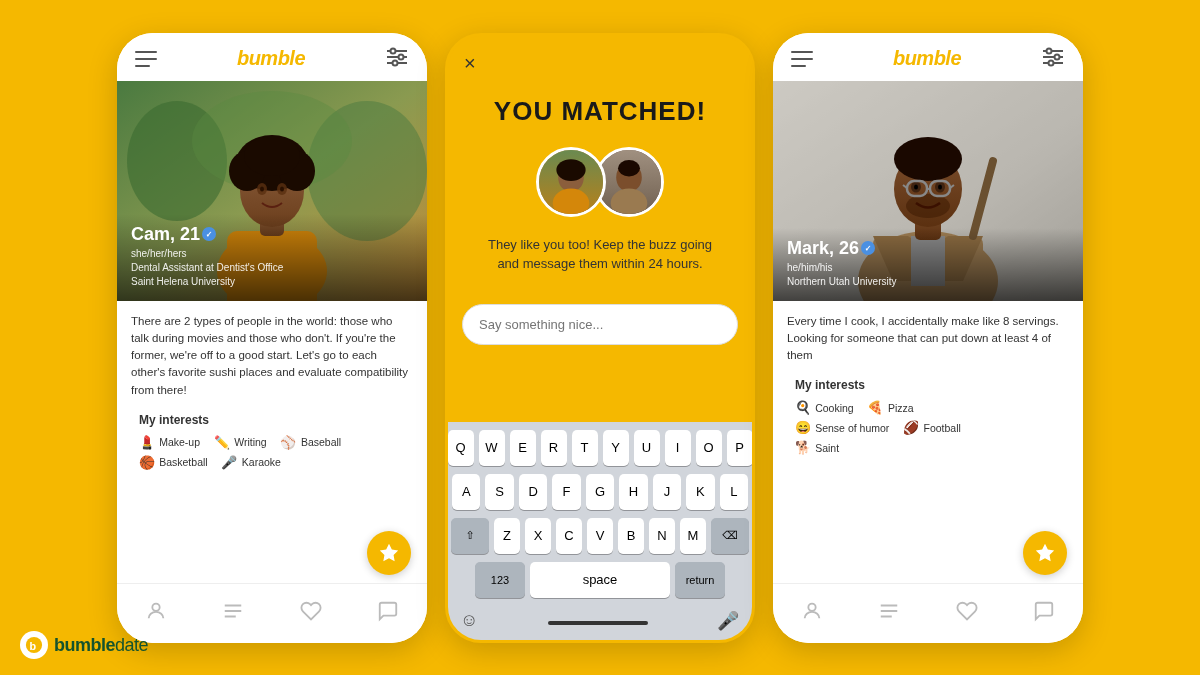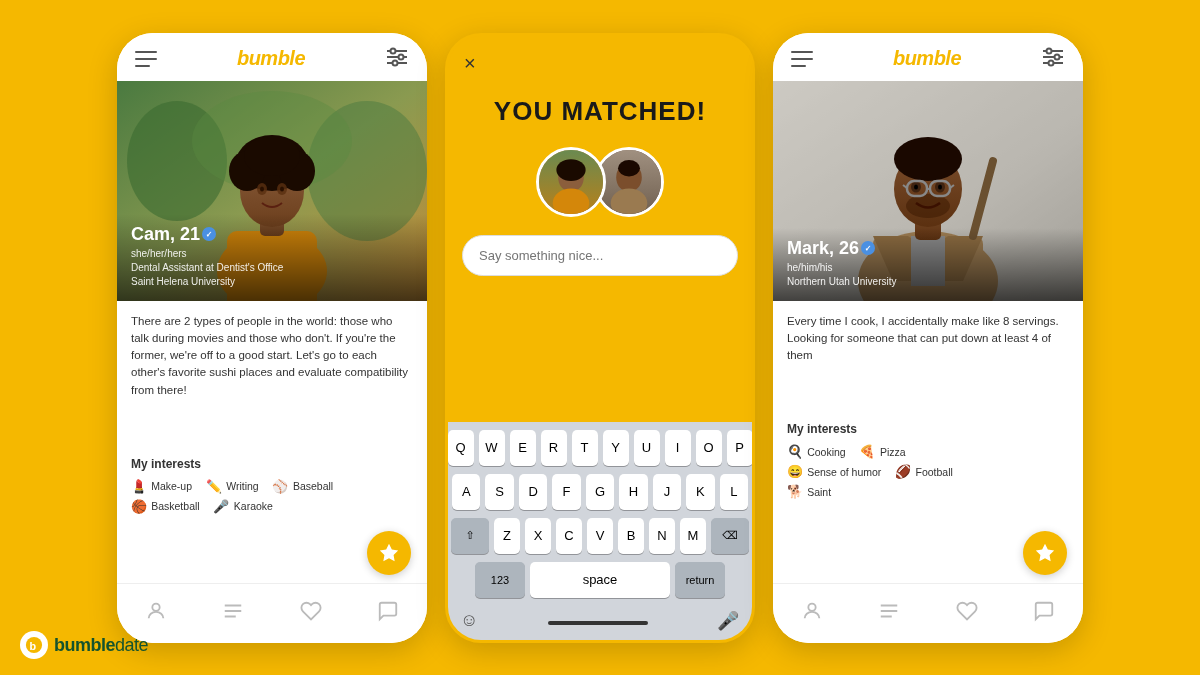--- a/index.html
+++ b/index.html
@@ -141,22 +141,21 @@
     
     .profile-bio {
       padding: 12px 14px 8px;
       font-size: 11.5px;
       color: #333;
       line-height: 1.5;
     }
 
     
     .interests-section {
-      padding: 6px 14px 10px;
-      margin-top: 44px;
+      padding: 6px 22px 10px;
     }
 
     .interests-title {
       font-size: 12px;
       font-weight: 600;
       color: #333;
       margin-bottom: 8px;
     }
 
     .interest-tag {
@@ -585,20 +584,21 @@
                 </linearGradient>
               </defs>
               <rect width="70" height="70" fill="url(#av2bg)"></rect>
               <ellipse cx="35" cy="30" rx="14" ry="16" fill="#7B4E2C"></ellipse>
               <ellipse cx="35" cy="20" rx="12" ry="9" fill="#1a0800"></ellipse>
               <ellipse cx="35" cy="58" rx="20" ry="16" fill="#9a7a50"></ellipse>
             </svg>
           </div>
         </div>
 
+        <div class="match-subtitle">They like you too! Keep the buzz going and message them within 24 hours.</div>
 
         <div class="message-input-area" style="width:100%; padding: 0 14px 10px;">
           <input class="message-input" type="text" placeholder="Say something nice..." style="">
         </div>
       </div>
 
       <div class="keyboard">
         <div class="keyboard-row">
           <div class="key">Q</div>
           <div class="key">W</div>

